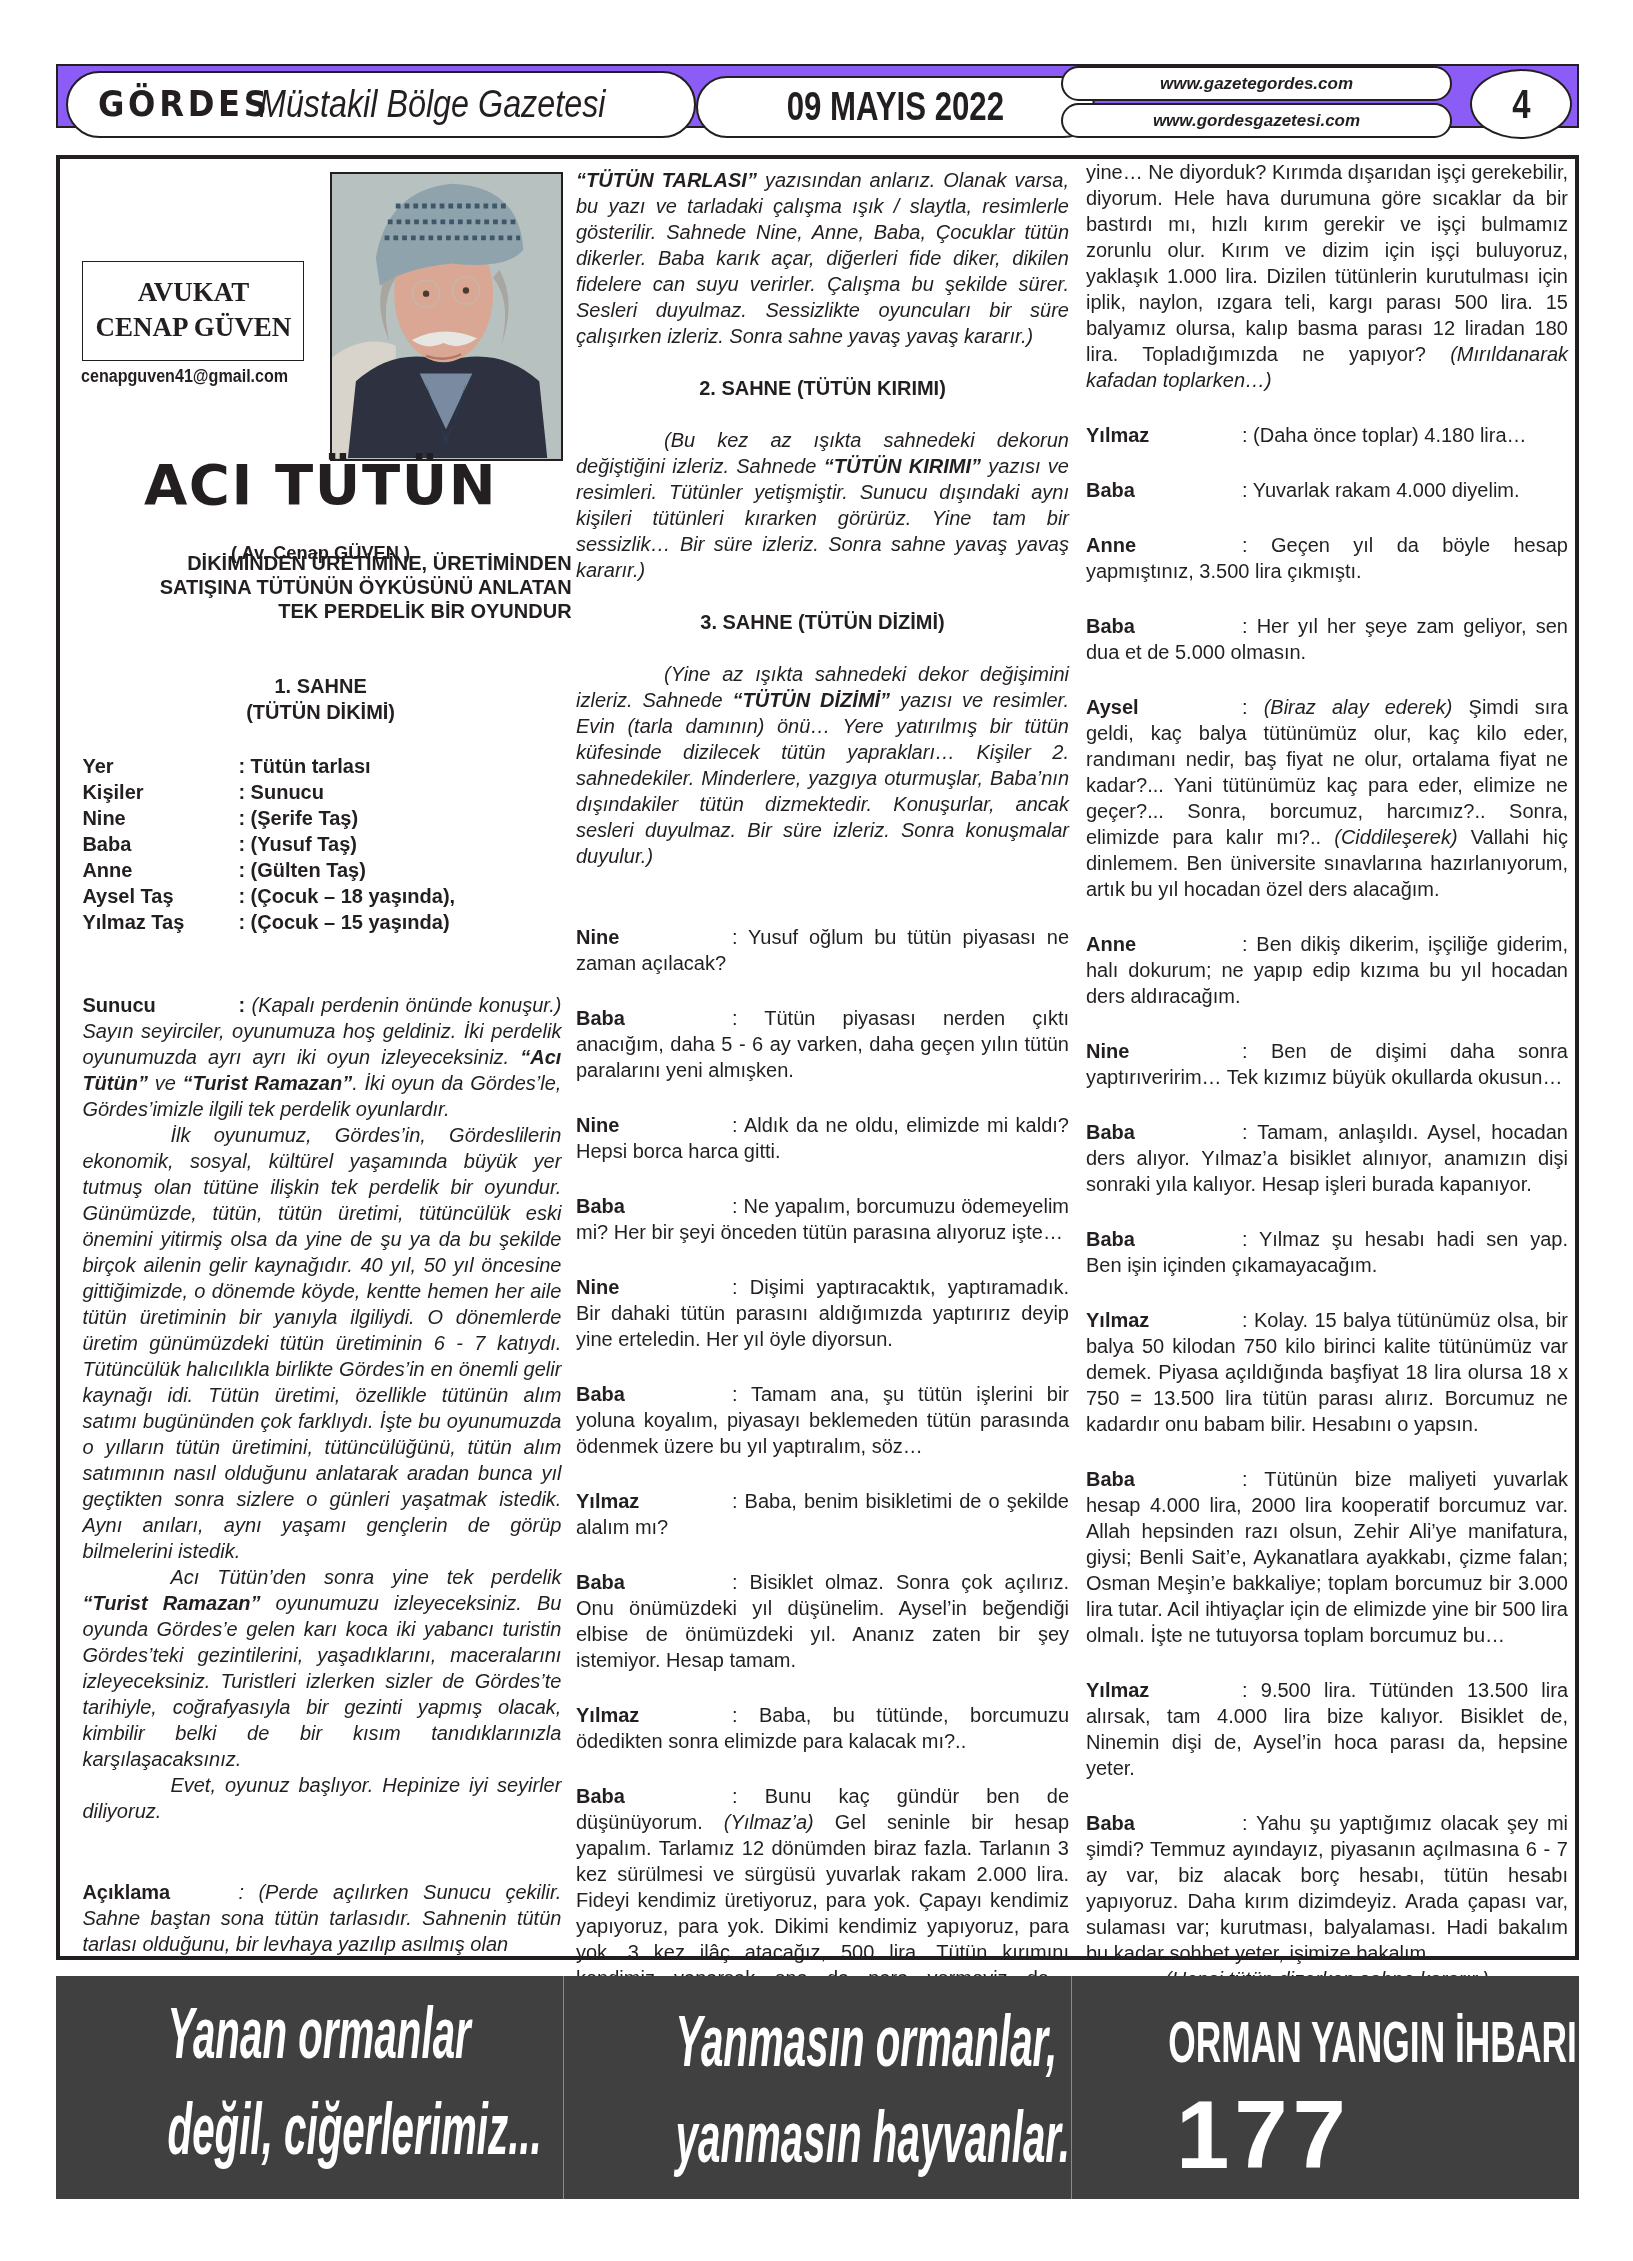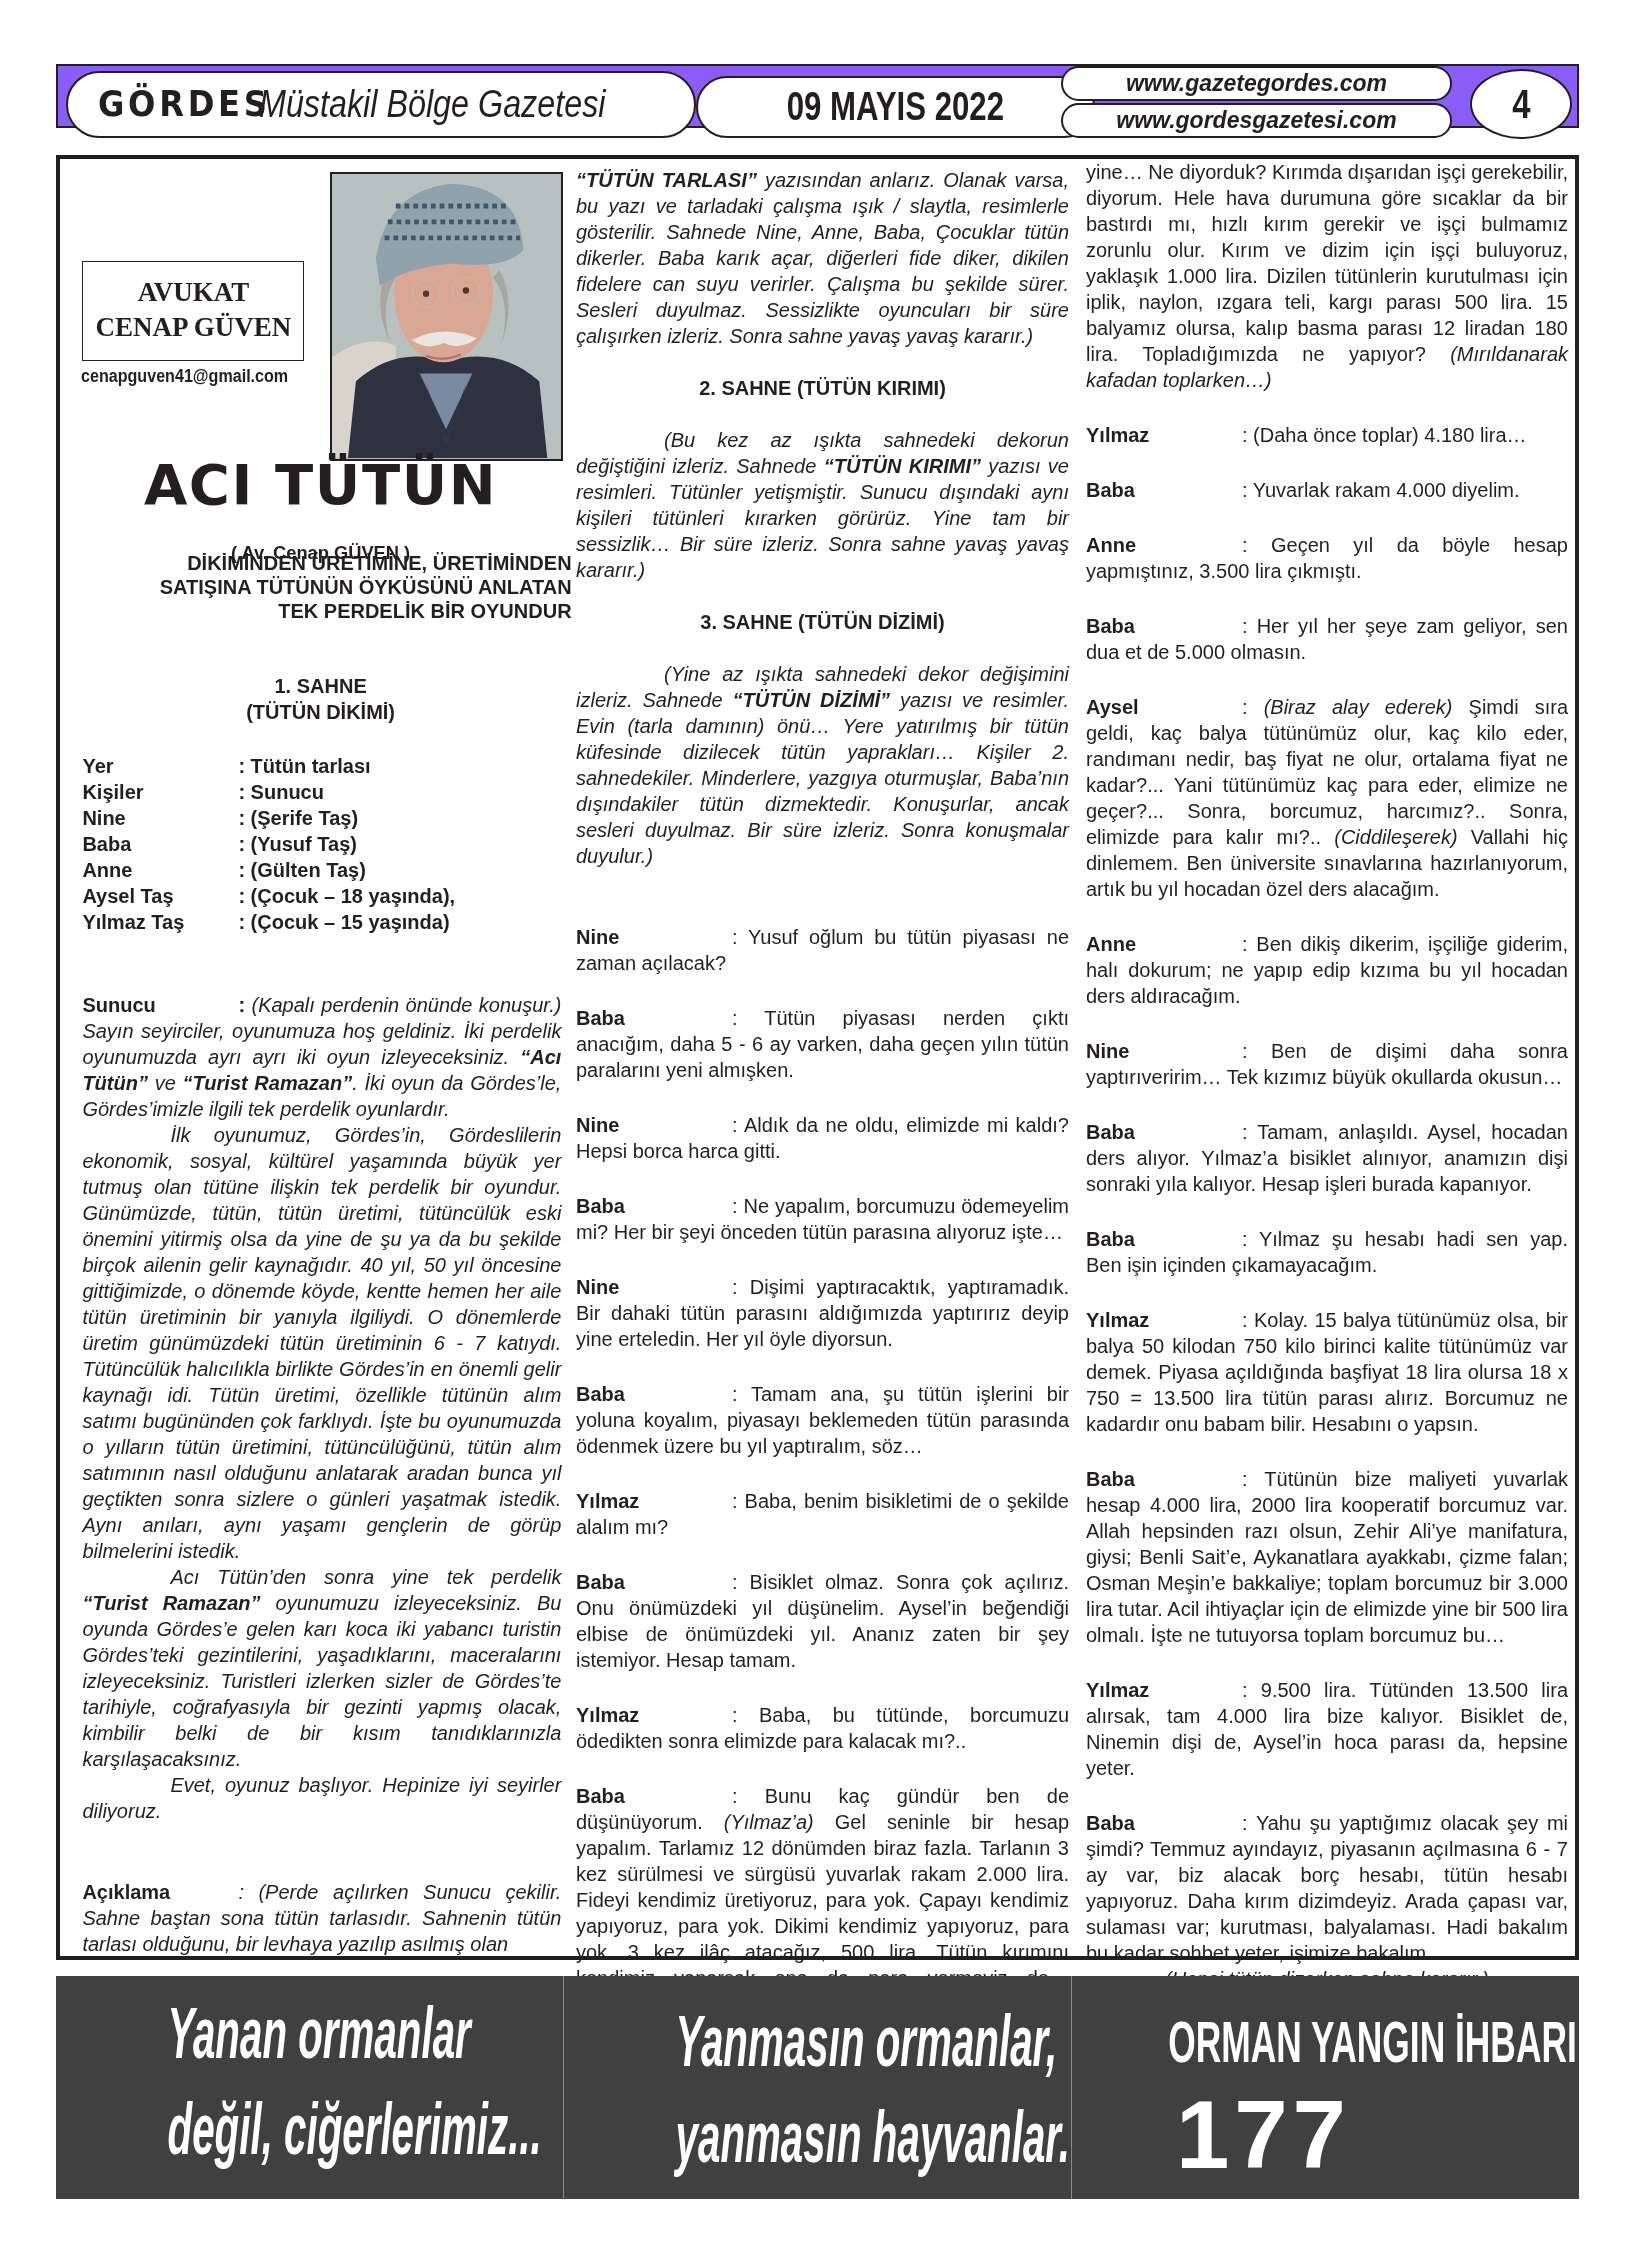--- a/index.html
+++ b/index.html
@@ -7,21 +7,21 @@
   
   .masthead{position:absolute;left:56px;top:64px;width:1523px;height:64px;background:#8b5cf6;border:2.4px solid #231f20;box-sizing:border-box;}
   .pill{position:absolute;background:#fff;border:2.4px solid #231f20;border-radius:35px;box-sizing:border-box;display:flex;align-items:center;}
   .pill.name{left:8px;top:4.8px;width:630px;height:67px;padding-left:30px;}
   .brand{font-family:"DejaVu Sans",sans-serif;font-weight:bold;font-size:35px;letter-spacing:4px;transform:scaleX(.92);transform-origin:left;color:#231f20;}
   .tagline{font-style:italic;font-size:38px;margin-left:-27px;transform:scaleX(.85);transform-origin:left;white-space:nowrap;}
   .pill.date{left:638px;top:9.6px;width:399px;height:62px;justify-content:center;}
   .date-text{font-weight:bold;font-size:40px;transform:scaleX(.78);white-space:nowrap;}
   .pill.url1{left:1003px;top:0px;width:391px;height:35px;justify-content:center;}
   .pill.url2{left:1003px;top:37px;width:391px;height:35px;justify-content:center;}
-  .url{font-style:italic;font-weight:bold;font-size:23px;}
+  .url{font-style:italic;font-weight:bold;font-size:17px;}
   .pill.page{left:1412px;top:3.2px;width:102px;height:70px;border-radius:50%;justify-content:center;}
   .pagenum{font-weight:bold;font-size:41px;transform:scaleX(.8);}
   
   .article{position:absolute;left:56px;top:155px;width:1523px;height:1805px;border:4px solid #231f20;box-sizing:border-box;}
   .col{position:absolute;top:0;font-size:20px;line-height:26px;text-align:justify;}
   .c1{left:9.6px;width:493px;}
   .c2{left:516px;width:493px;top:8px;}
   .c3{left:1026px;width:482px;top:0;}
   .author-box{position:absolute;left:12.8px;top:102px;width:222px;height:100px;border:1.6px solid #231f20;box-sizing:border-box;text-align:center;font-family:"Liberation Serif",serif;font-weight:bold;font-size:27px;line-height:35px;padding-top:12.8px;}
   .email{position:absolute;left:11px;top:204px;font-weight:bold;font-size:17.5px;transform:scaleX(.92);transform-origin:left;white-space:nowrap;}

